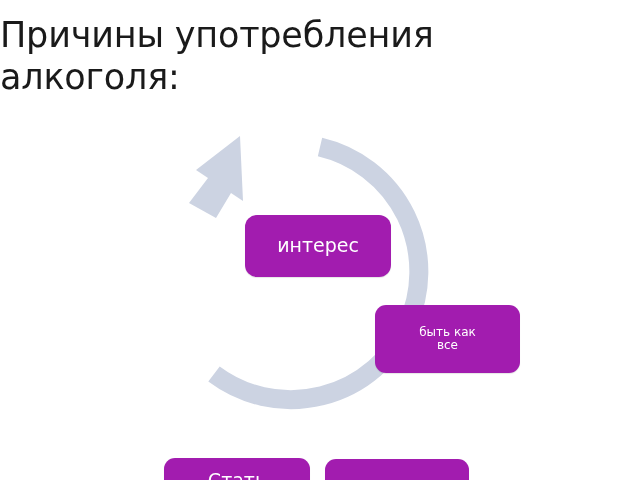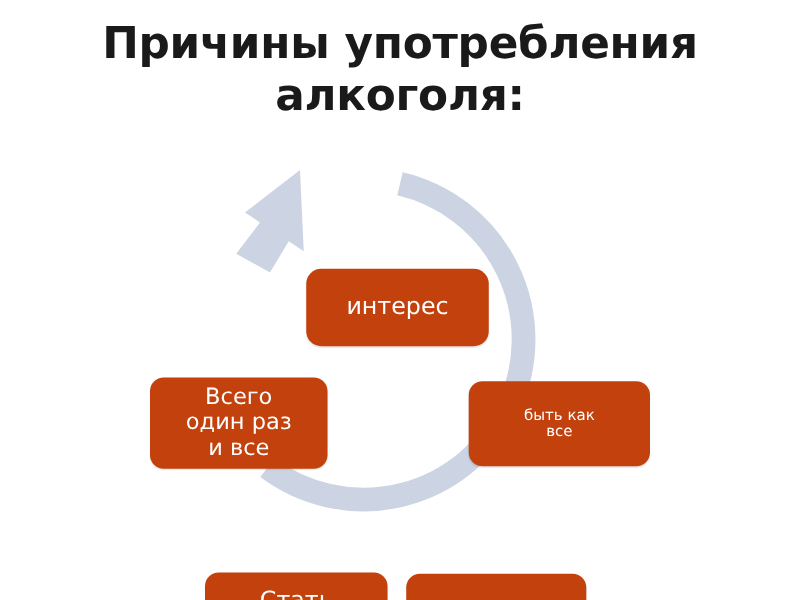--- a/index.html
+++ b/index.html
@@ -21,25 +21,25 @@
     height: 480px;
     background: #ffffff;
   }
 
   
   #title {
     position: absolute;
     left: 0;
     top: 14px;
     width: 640px;
-    text-align: center;
+    text-align: left;
     font-family: "DejaVu Sans", sans-serif;
     font-size: 35px;
     line-height: 42px;
-    font-weight: 700;
+    font-weight: 400;
     color: #1a1a1a;
     letter-spacing: -0.2px;
     white-space: pre-line;
   }
 
   
   #diagram {
     position: absolute;
     left: 0;
     top: 100px;
@@ -52,21 +52,21 @@
     left: 0;
     top: 0;
     width: 640px;
     height: 350px;
   }
 
   
   .node {
     position: absolute;
     box-sizing: border-box;
-    background: #c2410c;
+    background: #a21caf;
     border-radius: 11px;
     color: #ffffff;
     display: flex;
     align-items: center;
     justify-content: center;
     text-align: center;
     font-family: "DejaVu Sans", sans-serif;
     font-weight: 400;
     white-space: pre-line;
     line-height: 1.12;
@@ -139,18 +139,15 @@
     <div class="node" id="node-interes">интерес</div>
 
     <div class="node" id="node-bytkak">быть как
 все</div>
 
     <div class="node" id="node-skuchno">скучно</div>
 
     <div class="node" id="node-statj">Стать
 взрослым</div>
 
-    <div class="node" id="node-vsego">Всего
-один раз
-и все</div>
 
   </div>
 </div>
 
 </body></html>

